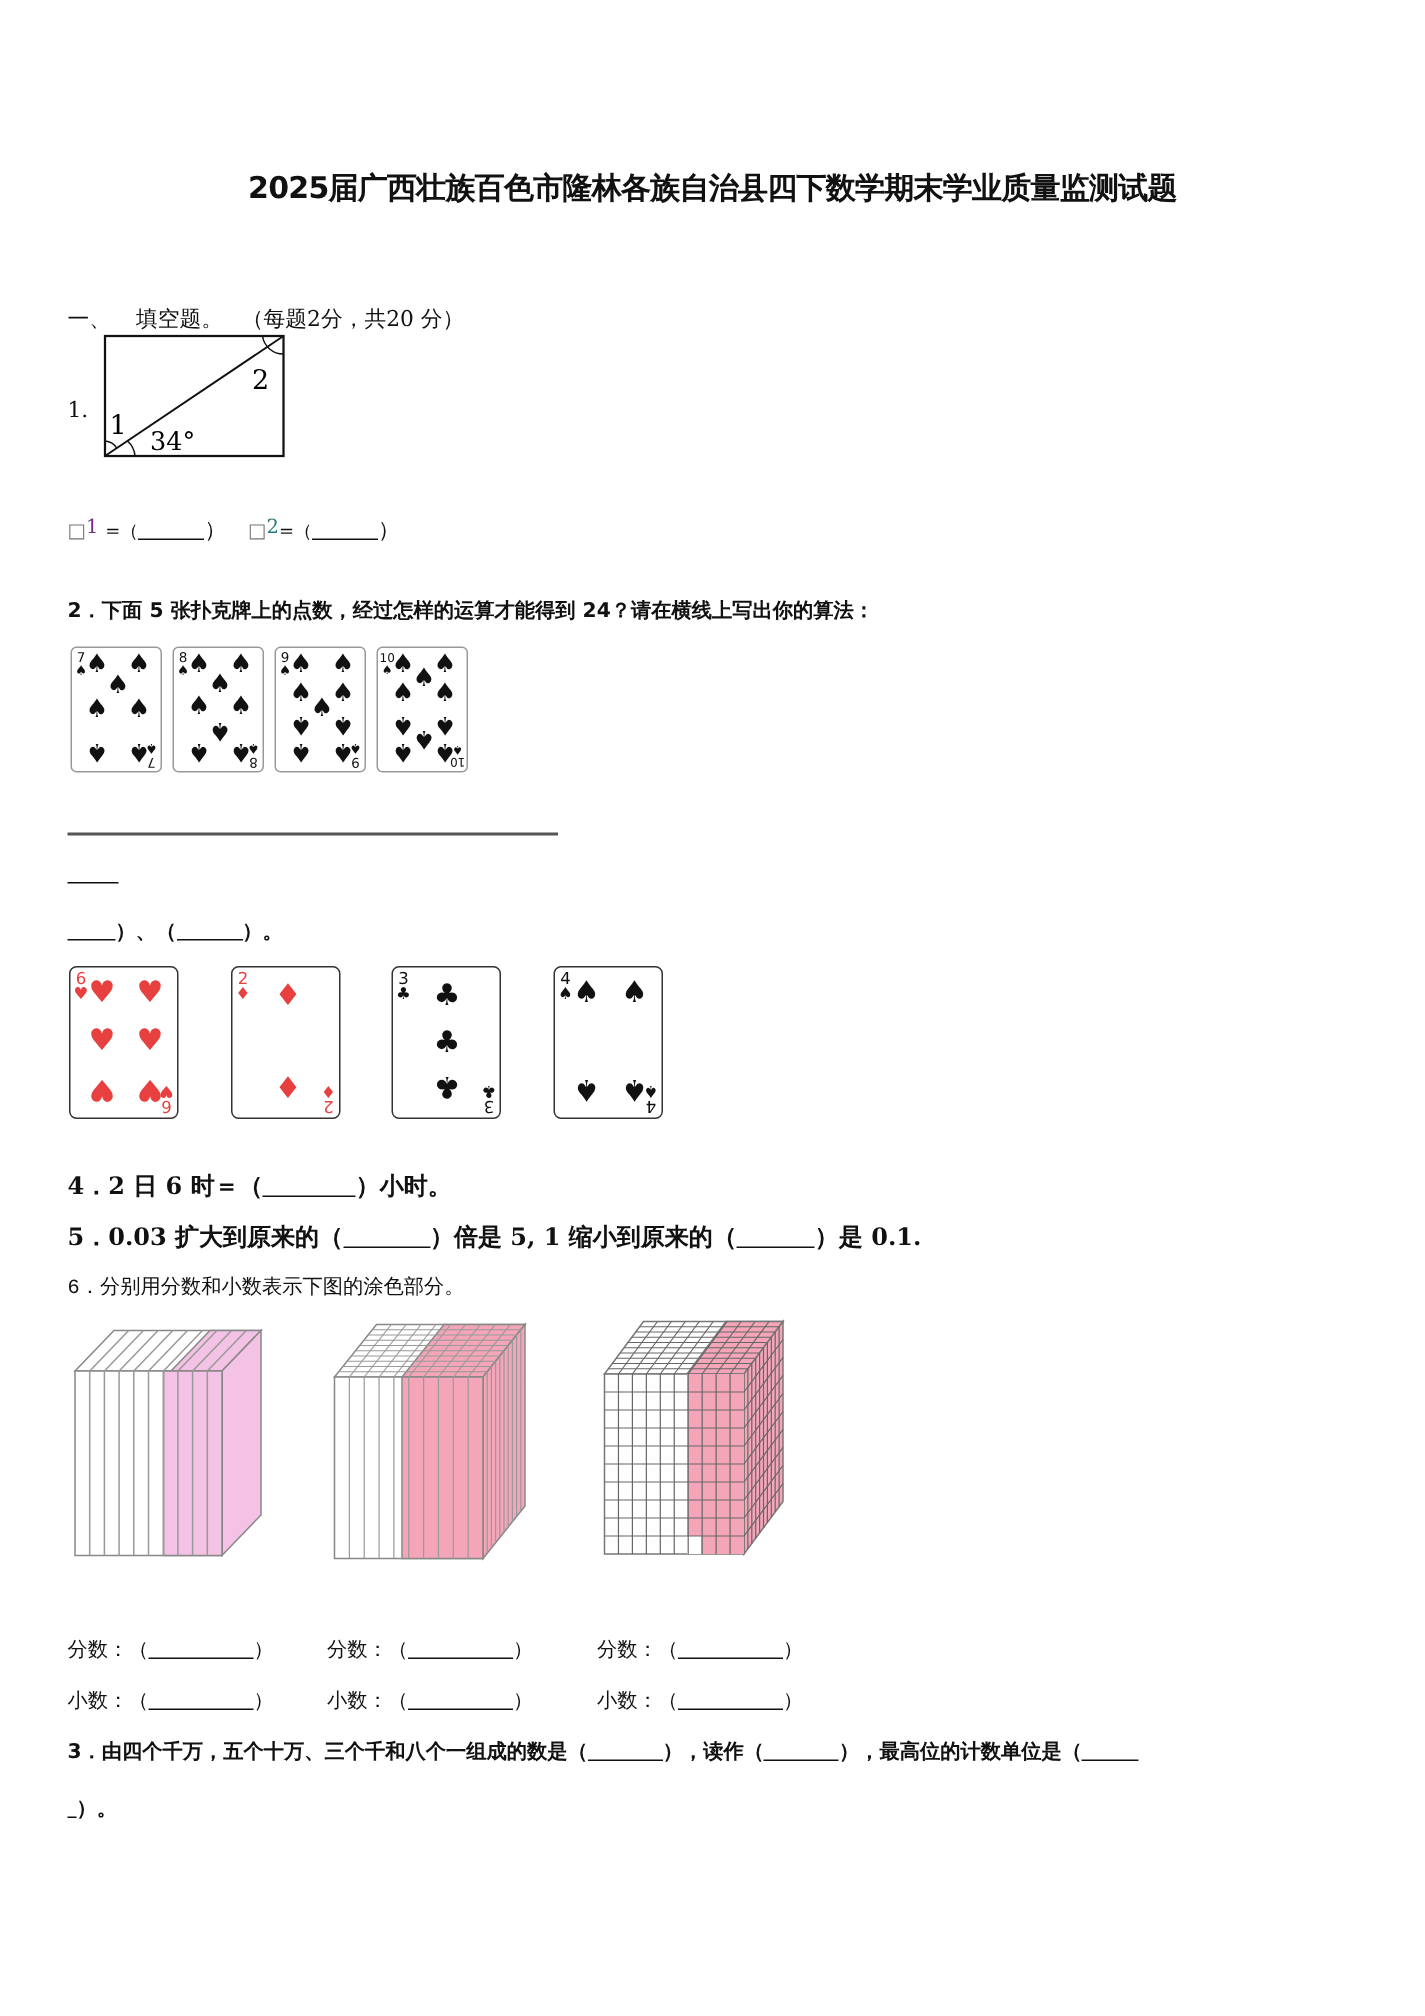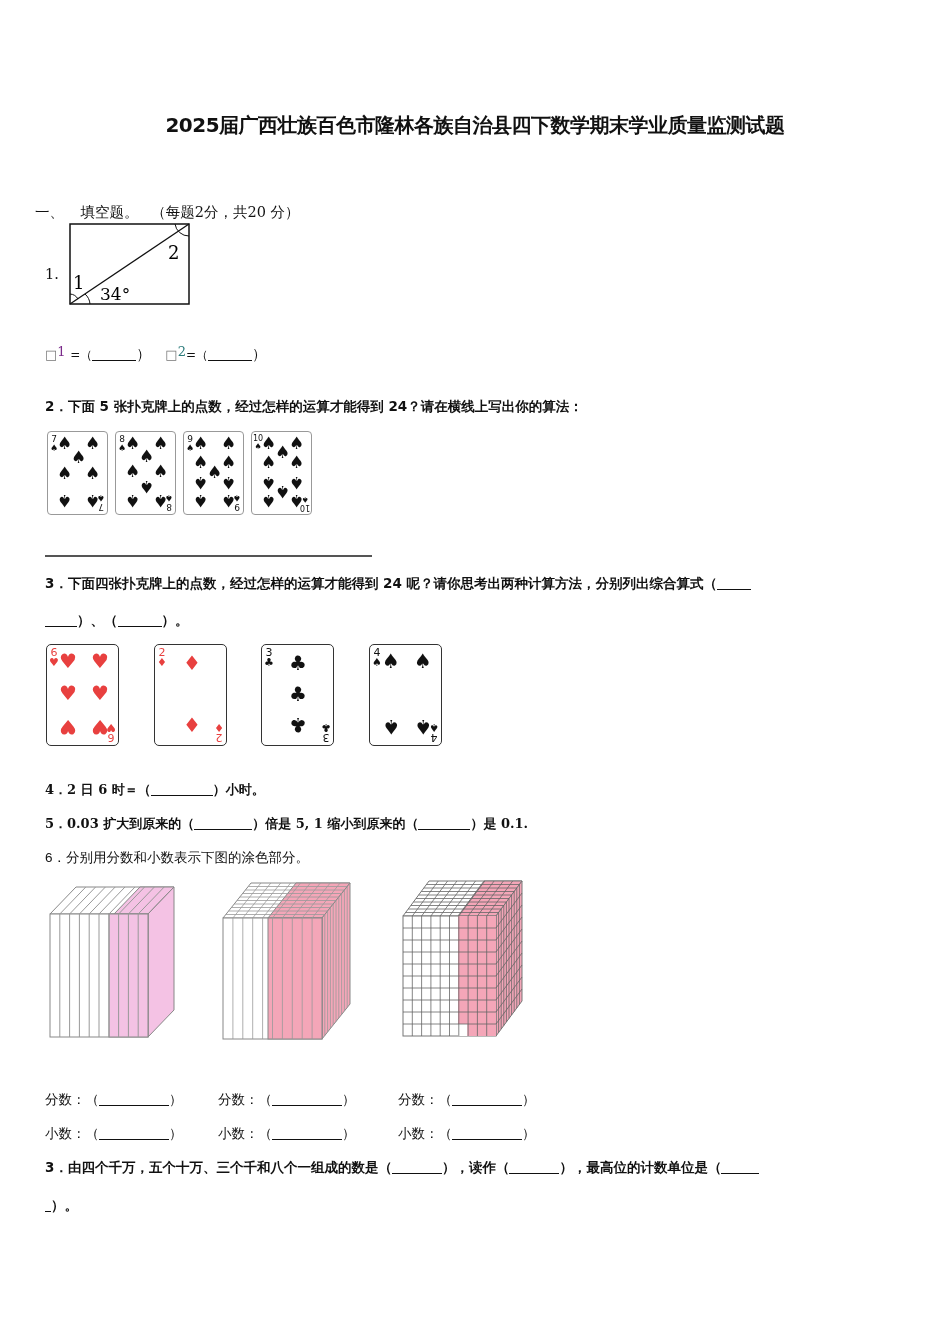--- a/index.html
+++ b/index.html
@@ -2,36 +2,36 @@
 <html><head>
 <meta charset="utf-8">
 <style>
   html, body { margin:0; padding:0; background:#ffffff; }
   body { width:950px; height:1344px; position:relative; overflow:hidden;
          font-family: "DejaVu Serif", "Liberation Serif", serif; color:#111; }
   .abs { position:absolute; white-space:nowrap; }
   .title { left:0; width:950px; top:112px; text-align:center; font-family:"DejaVu Sans", sans-serif;
            font-weight:bold; font-size:20px; letter-spacing:-0.5px; }
   .t { font-size:14.5px; }
-  .tb { font-size:13px; font-weight:bold; }
+  .tb { font-size:16px; font-weight:bold; }
   .blank { display:inline-block; border-bottom:1px solid #111; height:1px; vertical-align:-2px; }
   .card { position:absolute; border:1.5px solid #333; border-radius:5px; background:#fff; }
   .card.soft { border:1.5px solid #999; border-radius:4px; }
   .pip { position:absolute; font-family:"DejaVu Sans", sans-serif; line-height:1; }
   .corner { position:absolute; font-family:"DejaVu Sans", sans-serif; line-height:0.95; text-align:center; }
   .red { color:#e8403f; }
   .blk { color:#111; }
   .hrline { position:absolute; left:45px; top:555px; width:327px; height:2px; background:#555; }
 </style>
 </head>
 <body>
 
 <div class="abs title">2025届广西壮族百色市隆林各族自治县四下数学期末学业质量监测试题</div>
 
-<div class="abs t" style="left:35px; top:203px;">
+<div class="abs t" style="left:45px; top:203px;">
   <span>一、</span>
   <span style="margin-left:12px;">填空题。</span>
   <span style="margin-left:8px;">（每题2分，共20 分）</span>
 </div>
 
 <div class="abs t" style="left:45px; top:266px;">1.</div>
 <svg class="abs" style="left:68px; top:222px;" width="124" height="84">
   <rect x="2" y="2" width="119" height="80" fill="none" stroke="#111" stroke-width="1.5"></rect>
   <line x1="2" y1="82" x2="121" y2="2" stroke="#111" stroke-width="1.3"></line>
   <path d="M 2 72 A 10 10 0 0 1 10 77" fill="none" stroke="#111" stroke-width="1"></path>
@@ -97,21 +97,21 @@
     <div class="pip blk" style="left:37px;top:42px;font-size:17px;transform:rotate(180deg);">♠</div>
   <div class="pip blk" style="left:23px;top:51px;font-size:17px;transform:rotate(180deg);">♠</div>
   <div class="pip blk" style="left:9px;top:60px;font-size:17px;transform:rotate(180deg);">♠</div>
     <div class="pip blk" style="left:37px;top:60px;font-size:17px;transform:rotate(180deg);">♠</div>
   <div class="corner blk" style="right:1px;bottom:3px;font-size:8px;transform:rotate(180deg);"><span>10</span><br><span>♠</span></div>
 </div>
 
 <div class="hrline"></div>
 
 <div class="abs" style="left:45px; top:575px; font-family:'DejaVu Sans',sans-serif; font-size:13.5px; font-weight:bold;">
-  <span>3．下面四张扑克牌上的点数，经过怎样的运算才能得到 24 呢？请你思考出两种计算方法，分别列出综合算式（</span><span class="blank" style="width:34px;"></span>
+  <span class="blank" style="width:34px;"></span>
 </div>
 <div class="abs" style="left:45px; top:612px; font-family:'DejaVu Sans',sans-serif; font-size:13.5px; font-weight:bold;">
   <span class="blank" style="width:32px;"></span><span>）、（</span><span class="blank" style="width:44px;"></span><span>）。</span>
 </div>
 
 <div class="card" style="left:46px; top:644px; width:71px; height:100px;">
   <div class="corner red" style="left:2px;top:3px;font-size:11px;"><span>6</span><br><span>♥</span></div>
   <div class="pip red" style="left:12px;top:6px;font-size:20px;">♥</div>
     <div class="pip red" style="left:44px;top:6px;font-size:20px;">♥</div>
   <div class="pip red" style="left:12px;top:38px;font-size:20px;">♥</div>
@@ -143,21 +143,21 @@
 </div>
 
 <div class="abs tb" style="left:45px; top:781px;">
   <span>4．2 日 6 时＝（</span><span class="blank" style="width:62px;"></span><span>）小时。</span>
 </div>
 
 <div class="abs tb" style="left:45px; top:815px;">
   <span>5．0.03 扩大到原来的（</span><span class="blank" style="width:58px;"></span><span>）倍是 5, 1 缩小到原来的（</span><span class="blank" style="width:52px;"></span><span>）是 0.1.</span>
 </div>
 
-<div class="abs t" style="left:45px; top:849px; font-family:Liberation Sans, sans-serif; font-size:13.5px;">6．分别用分数和小数表示下图的涂色部分。</div>
+<div class="abs t" style="left:45px; top:849px; font-family:Liberation Mono, monospace; font-size:13.5px;">6．分别用分数和小数表示下图的涂色部分。</div>
 
 <svg class="abs" style="left:48px; top:882px;" width="130" height="160">
   <polygon points="2,32 100,32 126,5 28,5" fill="#fff" stroke="#888" stroke-width="1"></polygon>
   <polygon points="66,32 100,32 126,5 92,5" fill="#f4c2e4" stroke="#888" stroke-width="1"></polygon>
   <polygon points="100,32 126,5 126,128 100,155" fill="#f4c2e4" stroke="#888" stroke-width="1"></polygon>
   <rect x="2" y="32" width="98" height="123" fill="#fff" stroke="#888" stroke-width="1"></rect>
   <rect x="61" y="32" width="39" height="123" fill="#f4c2e4" stroke="#888" stroke-width="1"></rect>
   <g stroke="#999" stroke-width="1">
     <line x1="11.8" y1="32" x2="11.8" y2="155"></line>
       <line x1="21.6" y1="32" x2="21.6" y2="155"></line>

